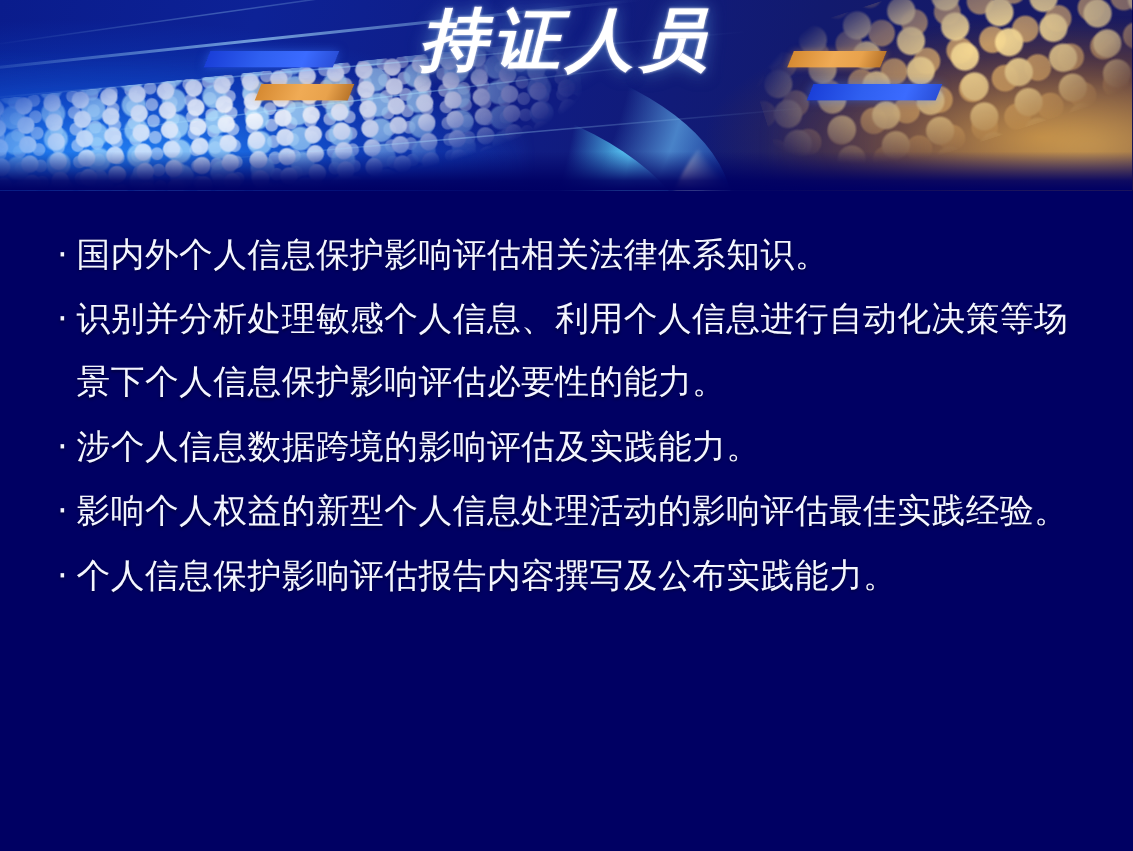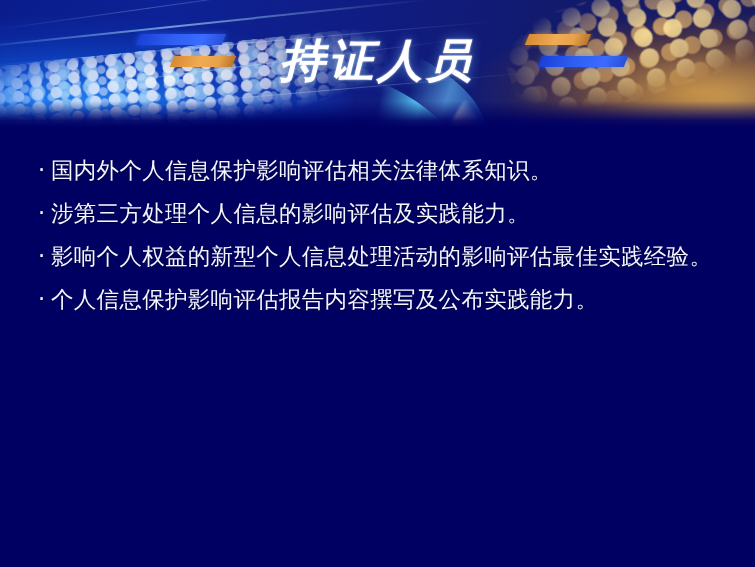--- a/index.html
+++ b/index.html
@@ -161,21 +161,20 @@
   .bl2 { left:172px; top:56px;  width:62px; }
   .br1 { left:527px; top:34px;  width:62px; }
   .br2 { left:540px; top:56px;  width:86px; }
 
   
   .banner-title {
     position:absolute;
     left:0; right:0; top:0;
     height:127px;
     display:flex;
-    align-items:center;
     justify-content:center;
     z-index:6;
   }
   .banner-title span {
     font-family: "DejaVu Sans", "Liberation Sans", sans-serif;
     font-size: 45px;
     font-weight: 700;
     font-style: italic;
     letter-spacing: 4px;
     color: #ffffff;
@@ -257,19 +256,20 @@
     <div class="bar bar-blue br2"></div>
 
     <div class="banner-title">
       <span>持证人员</span>
     </div>
   </div>
 
   <div class="content">
     <ul class="bullets">
       <li>国内外个人信息保护影响评估相关法律体系知识。</li>
-      <li>涉第三方处理个人信息的影响评估及实践能力。</li>
+      <li>识别并分析处理敏感个人信息、利用个人信息进行自动化决策等场景下个人信息保护影响评估必要性的能力。</li>
+      <li>涉个人信息数据跨境的影响评估及实践能力。</li>
       <li>影响个人权益的新型个人信息处理活动的影响评估最佳实践经验。</li>
       <li>个人信息保护影响评估报告内容撰写及公布实践能力。</li>
     </ul>
   </div>
 
 </div>
 
 </body></html>

